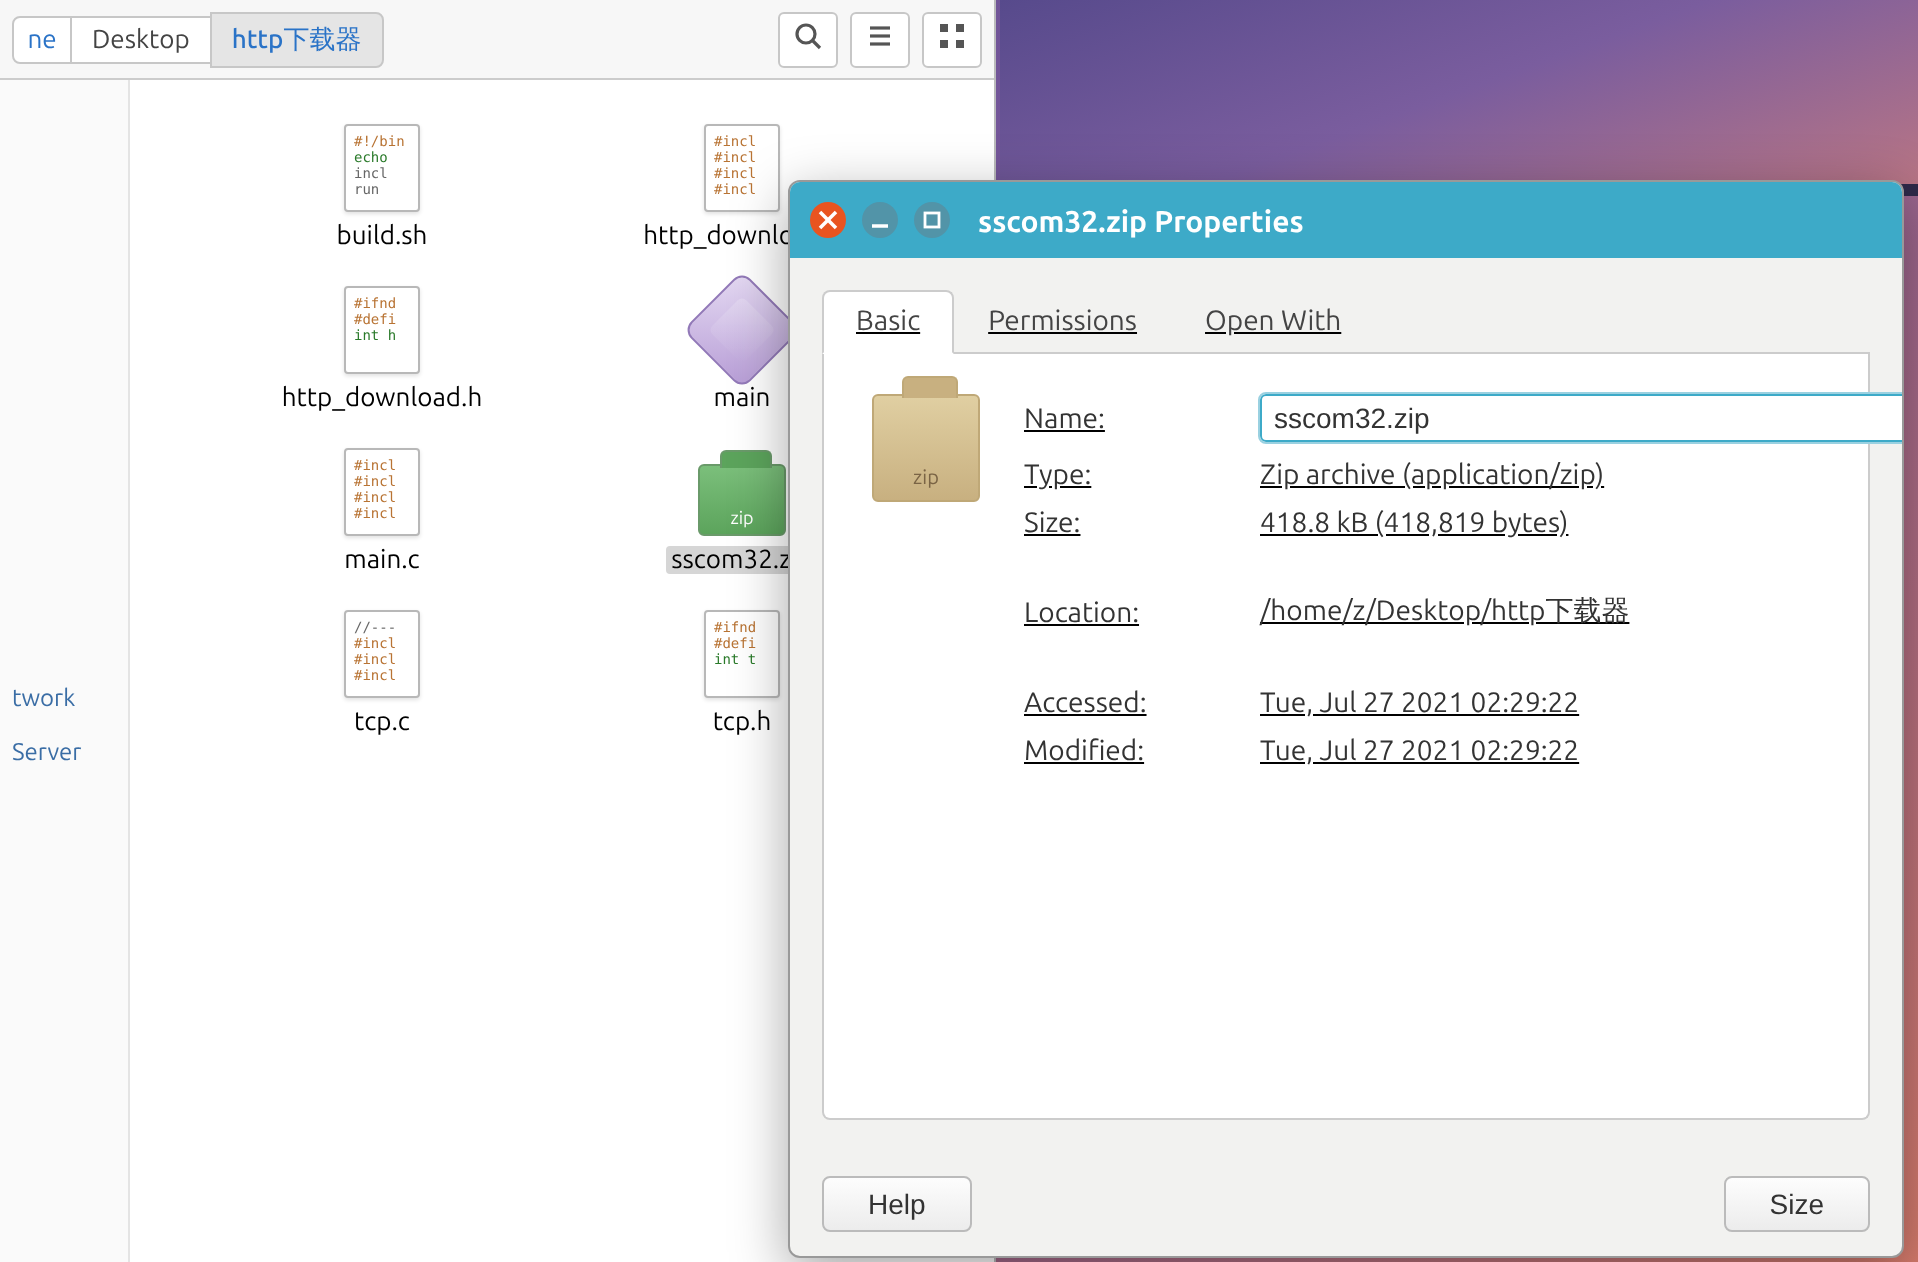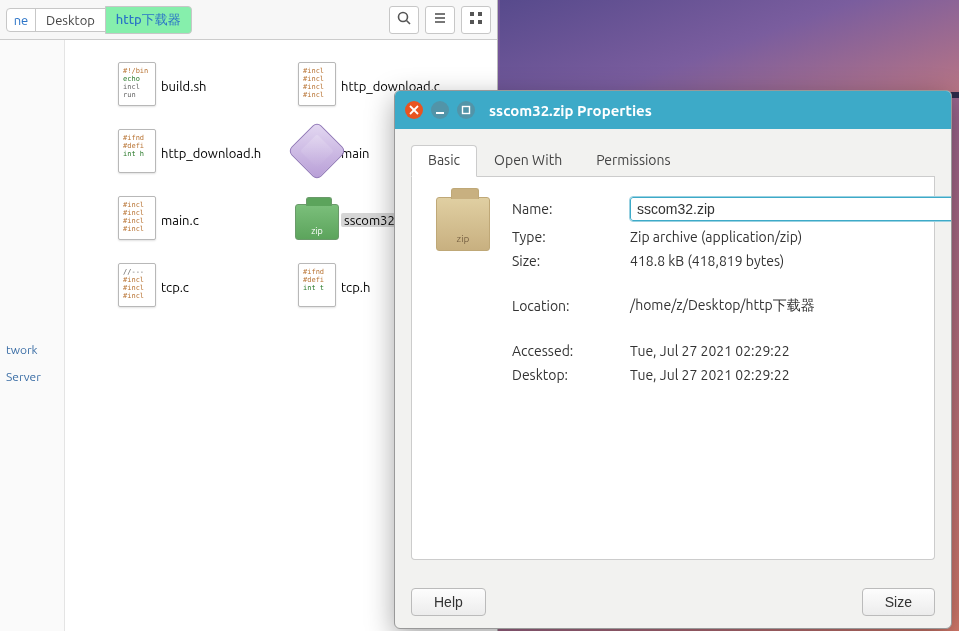--- a/index.html
+++ b/index.html
@@ -37,21 +37,21 @@
   border: 1px solid #c7c7c7;
   background: #fff;
   padding: 4px 10px;
   color: #444;
   cursor: pointer;
   font-size: 13px;
   margin-left: -1px;
   text-align: center;
 }
 .path-seg.first { border-radius: 4px 0 0 4px; color:#2a73c7; margin-left:0; width:30px; padding:4px 6px;}
-.path-seg.last { background:#86efac; color:#2a73c7; font-weight:500; border-radius: 0 4px 4px 0;}
+.path-seg.last { background:#e5e5e5; color:#2a73c7; font-weight:500; border-radius: 0 4px 4px 0;}
 .toolbar-spacer { flex: 1; }
 .tool-btn {
   width: 30px; height: 28px;
   border: 1px solid #c7c7c7;
   background: #fff;
   border-radius: 3px;
   display: inline-flex;
   align-items: center; justify-content: center;
   cursor: pointer;
   color: #555;
@@ -70,21 +70,21 @@
 }
 .side-item { padding: 3px 6px; white-space: nowrap; cursor: pointer; }
 .fm-content { flex:1; padding: 18px 4px; }
 .file-grid {
   display: grid;
   grid-template-columns: repeat(2, 160px);
   justify-content: center;
   column-gap: 20px; row-gap: 12px;
 }
 .file-item {
-  display: flex; flex-direction: row; align-items: center;
+  display: flex; flex-direction: column; align-items: center;
   cursor: pointer;
   padding: 2px;
   border-radius: 3px;
 }
 .file-item.selected .file-label { background:#d6d6d6; border-radius:2px; padding:0 3px;}
 .file-icon {
   width: 48px; height: 48px;
   display:flex; align-items:center; justify-content:center;
   margin-bottom: 3px;
 }
@@ -146,21 +146,21 @@
   width: 18px; height: 18px; border-radius: 50%;
   display:flex;align-items:center;justify-content:center;
   cursor: pointer; color:#fff;
 }
 .win-close { background:#e95420; }
 .win-min { background:#5294a8; }
 .win-max { background:#5294a8; }
 .win-btn svg{width:10px;height:10px;}
 .title-text { color:#fff; font-size:15px; font-weight:600; margin-left:6px;}
 
-.props-body { flex:1; padding: 16px; display:flex; flex-direction:column; }
+.props-body { flex:1; padding: 16px; display:flex; flex-direction:column;text-decoration:underline; }
 .tabrow { display:flex; border-bottom:1px solid #ccc; }
 .tab {
   padding: 6px 16px 8px;
   cursor:pointer;
   color:#444;
   border:1px solid transparent;
   margin-bottom:-1px;
   background:transparent;
 }
 .tab.active {
@@ -371,22 +371,22 @@
       <span><svg viewBox="0 0 10 10" stroke="#fff" stroke-width="1.4" fill="none">
             <rect x="1.5" y="1.5" width="7" height="7"></rect>
           </svg></span>
     </div>
     <div class="title-text">sscom32.zip Properties</div>
   </div>
 
   <div class="props-body">
     <div class="tabrow">
       <div class="tab active">Basic</div>
+      <div class="tab">Permissions</div>
       <div class="tab">Open With</div>
-      <div class="tab">Permissions</div>
     </div>
 
     <div class="tab-content">
       <div class="props-row">
         <div>
             <div class="props-archive-icon"></div>
           </div>
         <div class="props-table">
           <div class="label">Name:</div>
           <div><input type="text" value="sscom32.zip" style=""></div>
@@ -400,21 +400,21 @@
           <div class="sep"></div>
 
           <div class="label">Location:</div>
           <div>/home/z/Desktop/http下载器</div>
 
           <div class="sep"></div>
 
           <div class="label">Accessed:</div>
           <div>Tue, Jul 27 2021 02:29:22</div>
 
-          <div class="label">Desktop:</div>
+          <div class="label">Modified:</div>
           <div>Tue, Jul 27 2021 02:29:22</div>
         </div>
       </div>
     </div>
   </div>
 
   <div class="footer">
     <button class="dlg-btn">Help</button>
     <div class="footer-spacer"></div>
     <button class="dlg-btn">Size</button>

